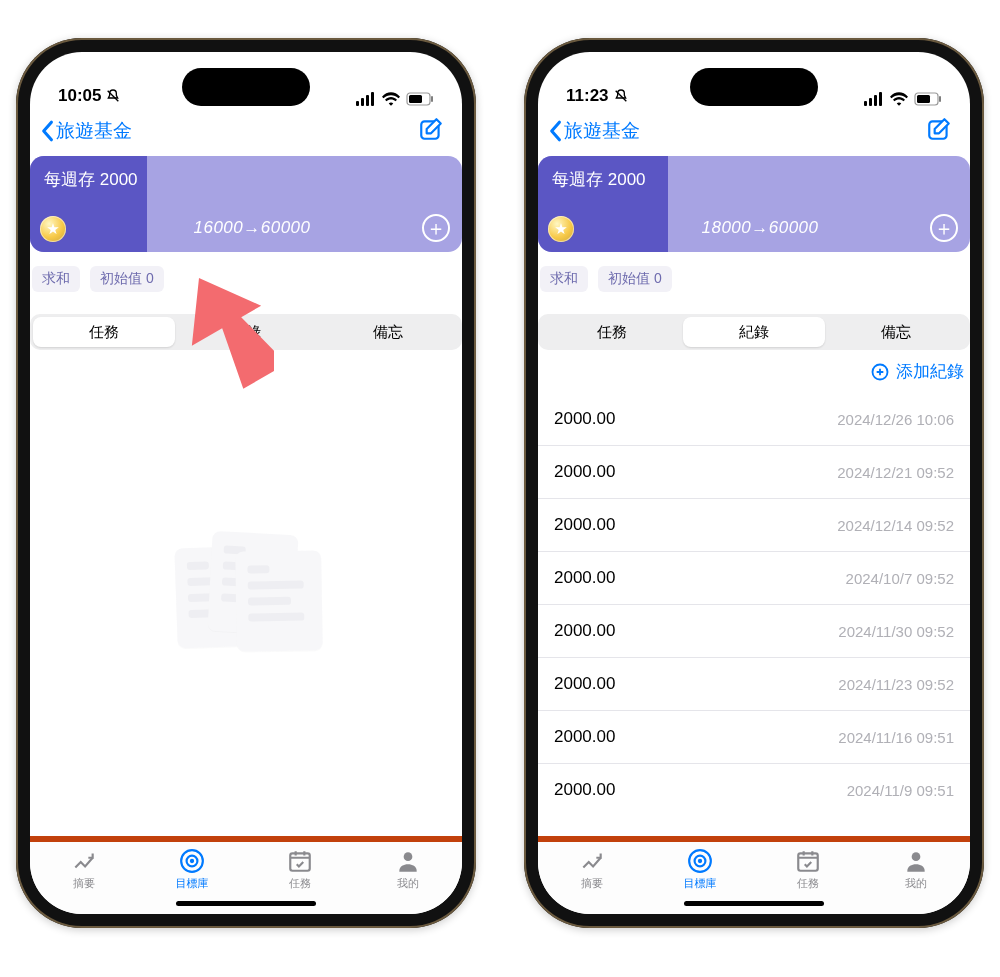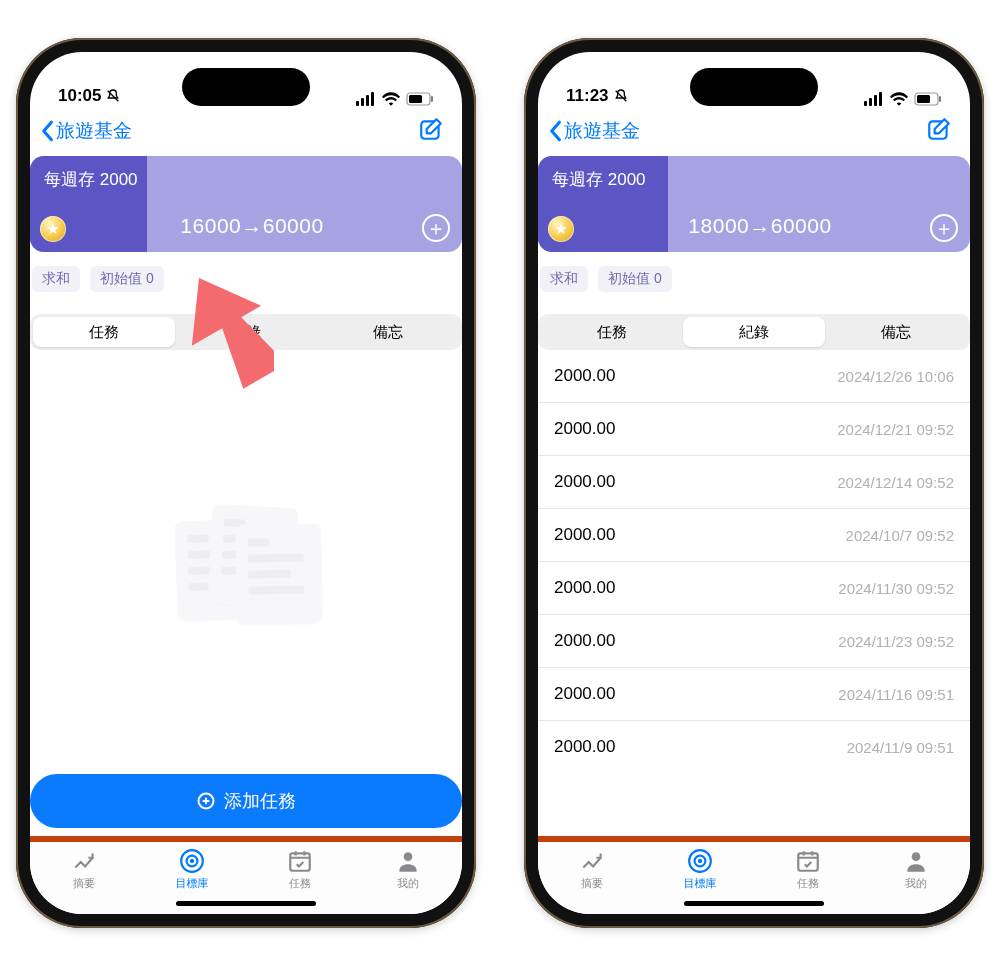--- a/index.html
+++ b/index.html
@@ -128,22 +128,23 @@
     color: #fff;
     display: flex; align-items: center; justify-content: center;
     font-size: 15px;
     box-shadow: 0 0 0 1px rgba(255,255,255,.5) inset;
   }
   .card .amount {
     position: absolute;
     left: 12px; right: 0; bottom: 14px;
     text-align: center;
     color: #fff;
-    font-size: 21px;
+    font-size: 17px;
     letter-spacing: .5px;
+    font-style: italic;
   }
   .card .plus {
     position: absolute;
     right: 12px; bottom: 10px;
     width: 28px; height: 28px;
     border: 2px solid #fff;
     border-radius: 50%;
     color: #fff;
     display:flex; align-items:center; justify-content:center;
     font-size: 20px; line-height: 1;
@@ -368,27 +369,20 @@
             <div class="doc">
                 <div class="l s"></div>
                 <div class="l f"></div>
                 <div class="l m"></div>
                 <div class="l f"></div>
               </div>
           </div>
         </div>
 
         <div class="btns">
-          <div class="add-btn">
-            <svg width="20" height="20" viewBox="0 0 24 24" fill="none" stroke="#fff" stroke-width="2.4">
-                <circle cx="12" cy="12" r="9"></circle>
-                <path d="M12 8v8M8 12h8"></path>
-              </svg>
-            <span>添加任務</span>
-          </div>
         </div>
       </div>
 
       <div class="tabbar">
         <div class="tab">
           <svg viewBox="0 0 24 24" fill="none" stroke="currentColor" stroke-width="2">
               <path d="M4 18l5-5 4 4 7-8"></path>
               <path d="M16 9h4V5"></path>
             </svg>
           <span>摘要</span>
@@ -491,20 +485,27 @@
           <div class="chip">求和</div>
           <div class="chip">初始值 0</div>
         </div>
 
         <div class="seg">
           <div class="seg-item">任務</div>
           <div class="seg-item active">紀錄</div>
           <div class="seg-item">備忘</div>
         </div>
 
+        <div class="add-record-row">
+          <svg width="20" height="20" viewBox="0 0 24 24" fill="none" stroke="#007aff" stroke-width="2.2">
+              <circle cx="12" cy="12" r="9"></circle>
+              <path d="M12 8v8M8 12h8"></path>
+            </svg>
+          <span>添加紀錄</span>
+        </div>
 
         <div class="records" id="records-list">
 
         <div class="rec">
               <span>2000.00</span>
               <span class="ts">2024/12/26 10:06</span>
             </div>
             <div class="rec">
               <span>2000.00</span>
               <span class="ts">2024/12/21 09:52</span>

